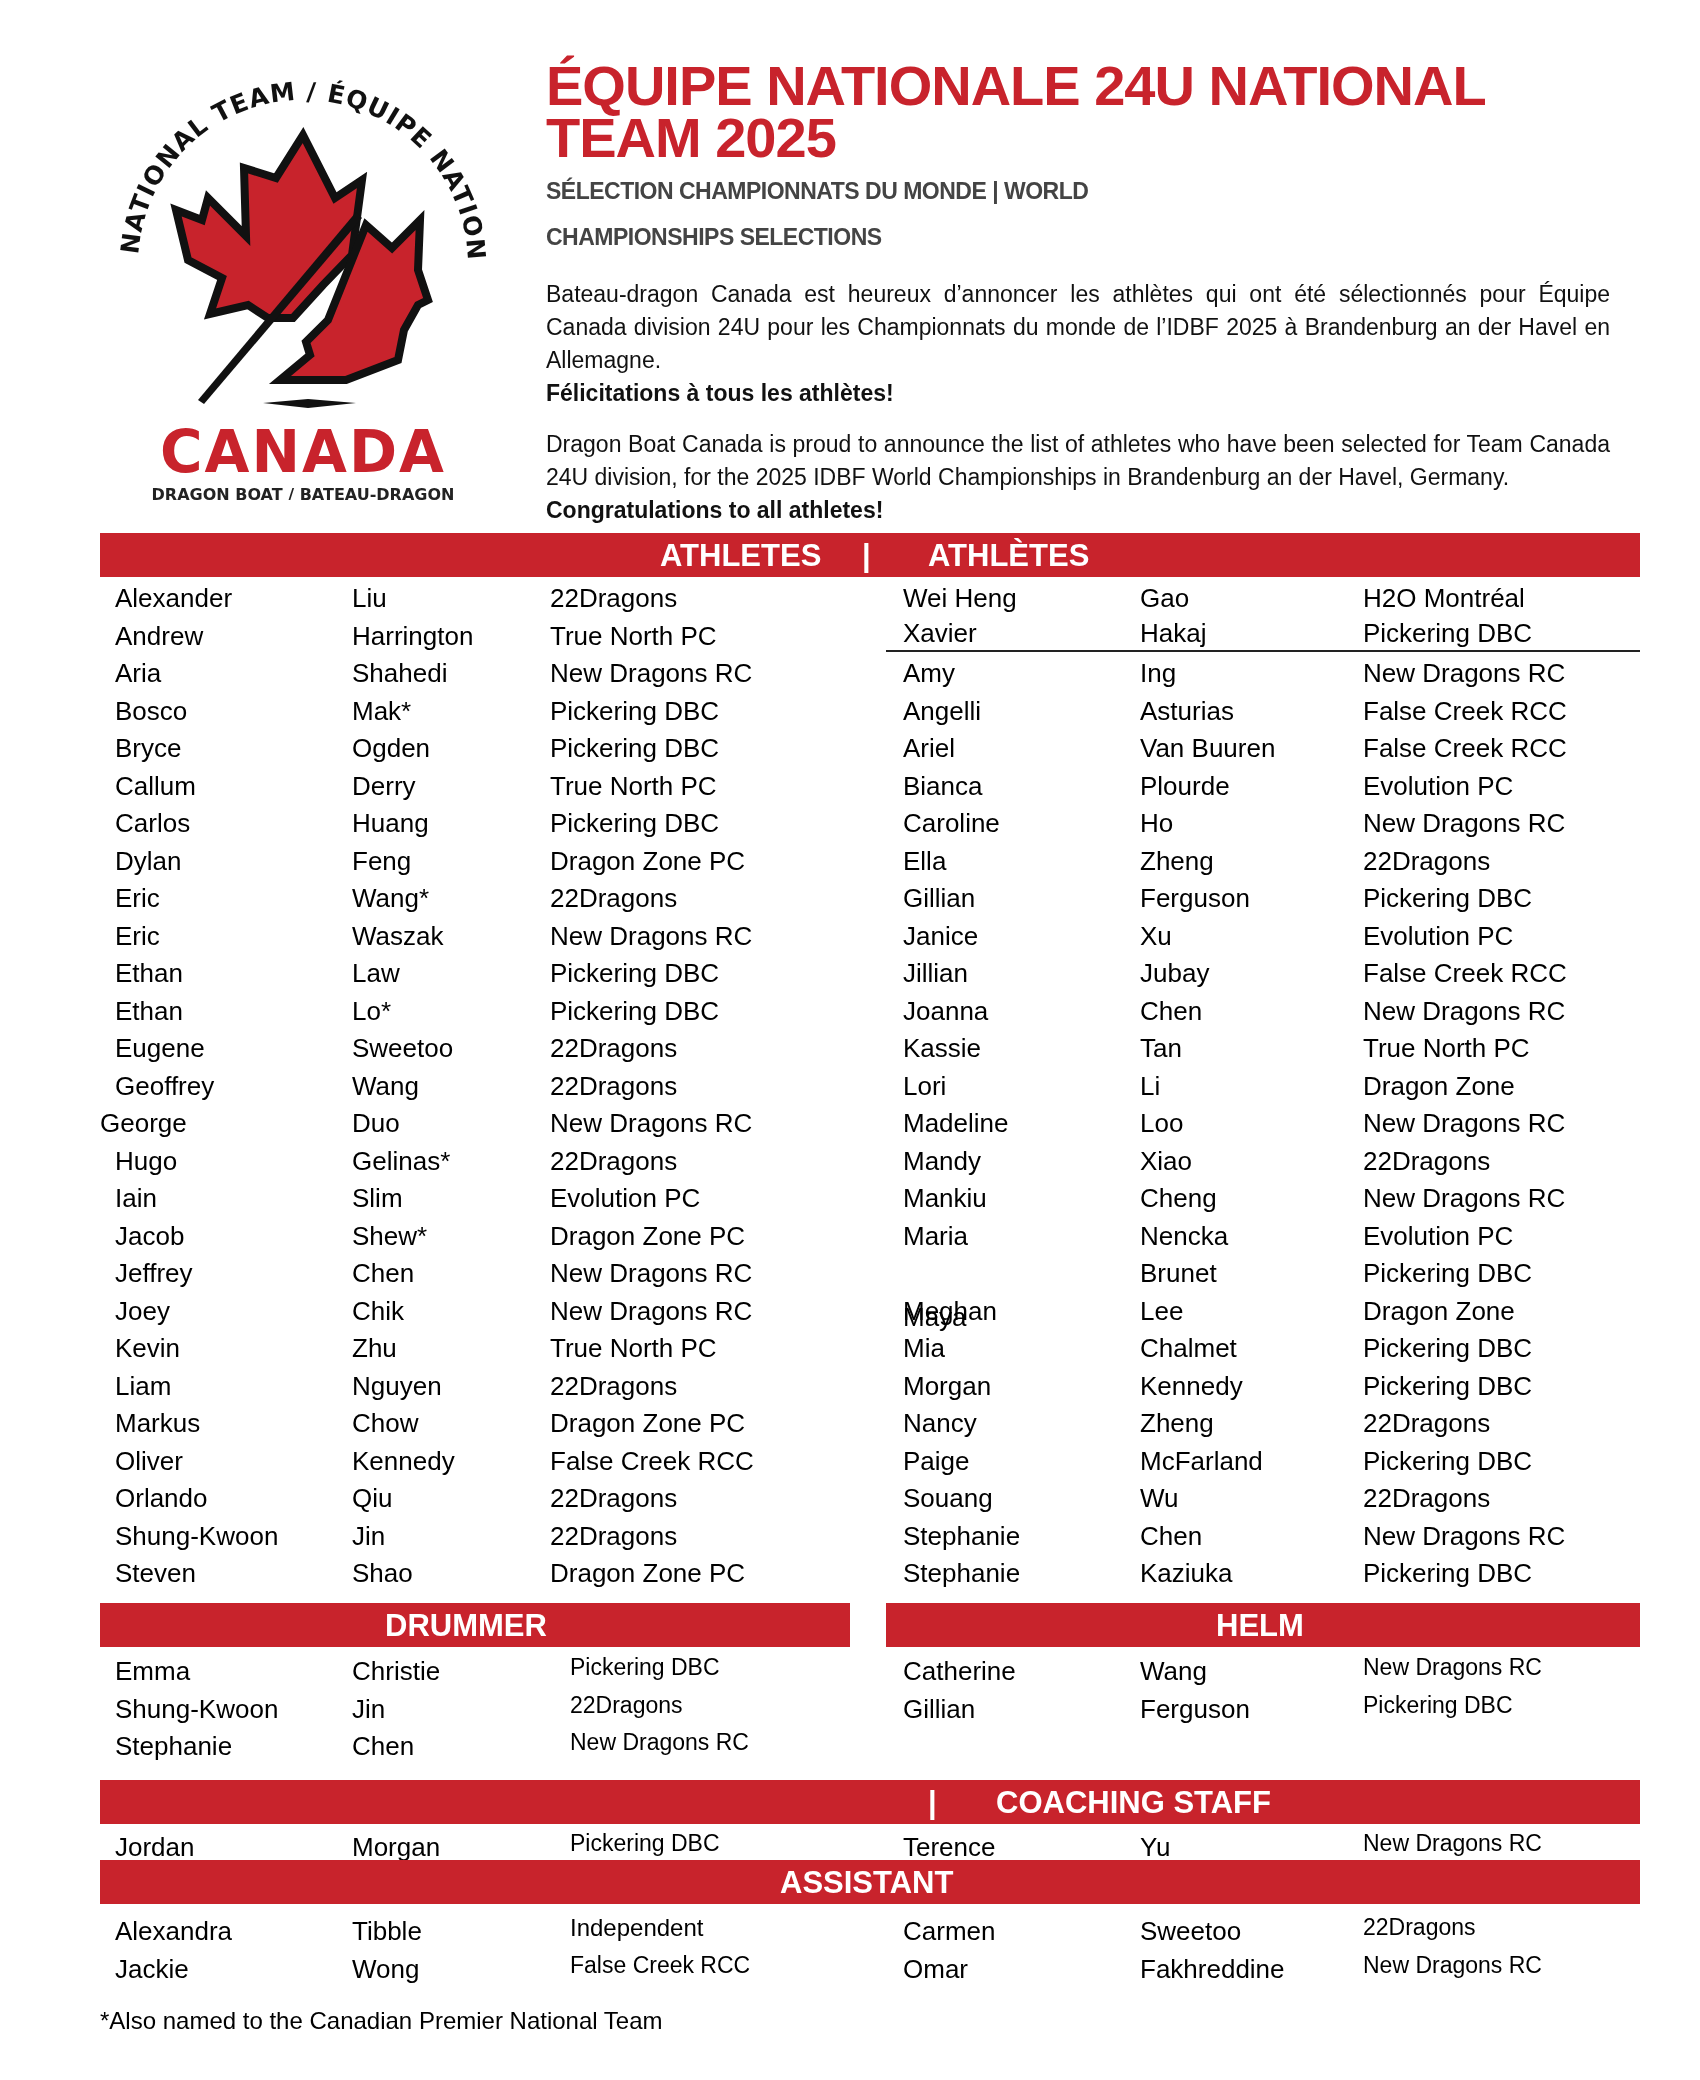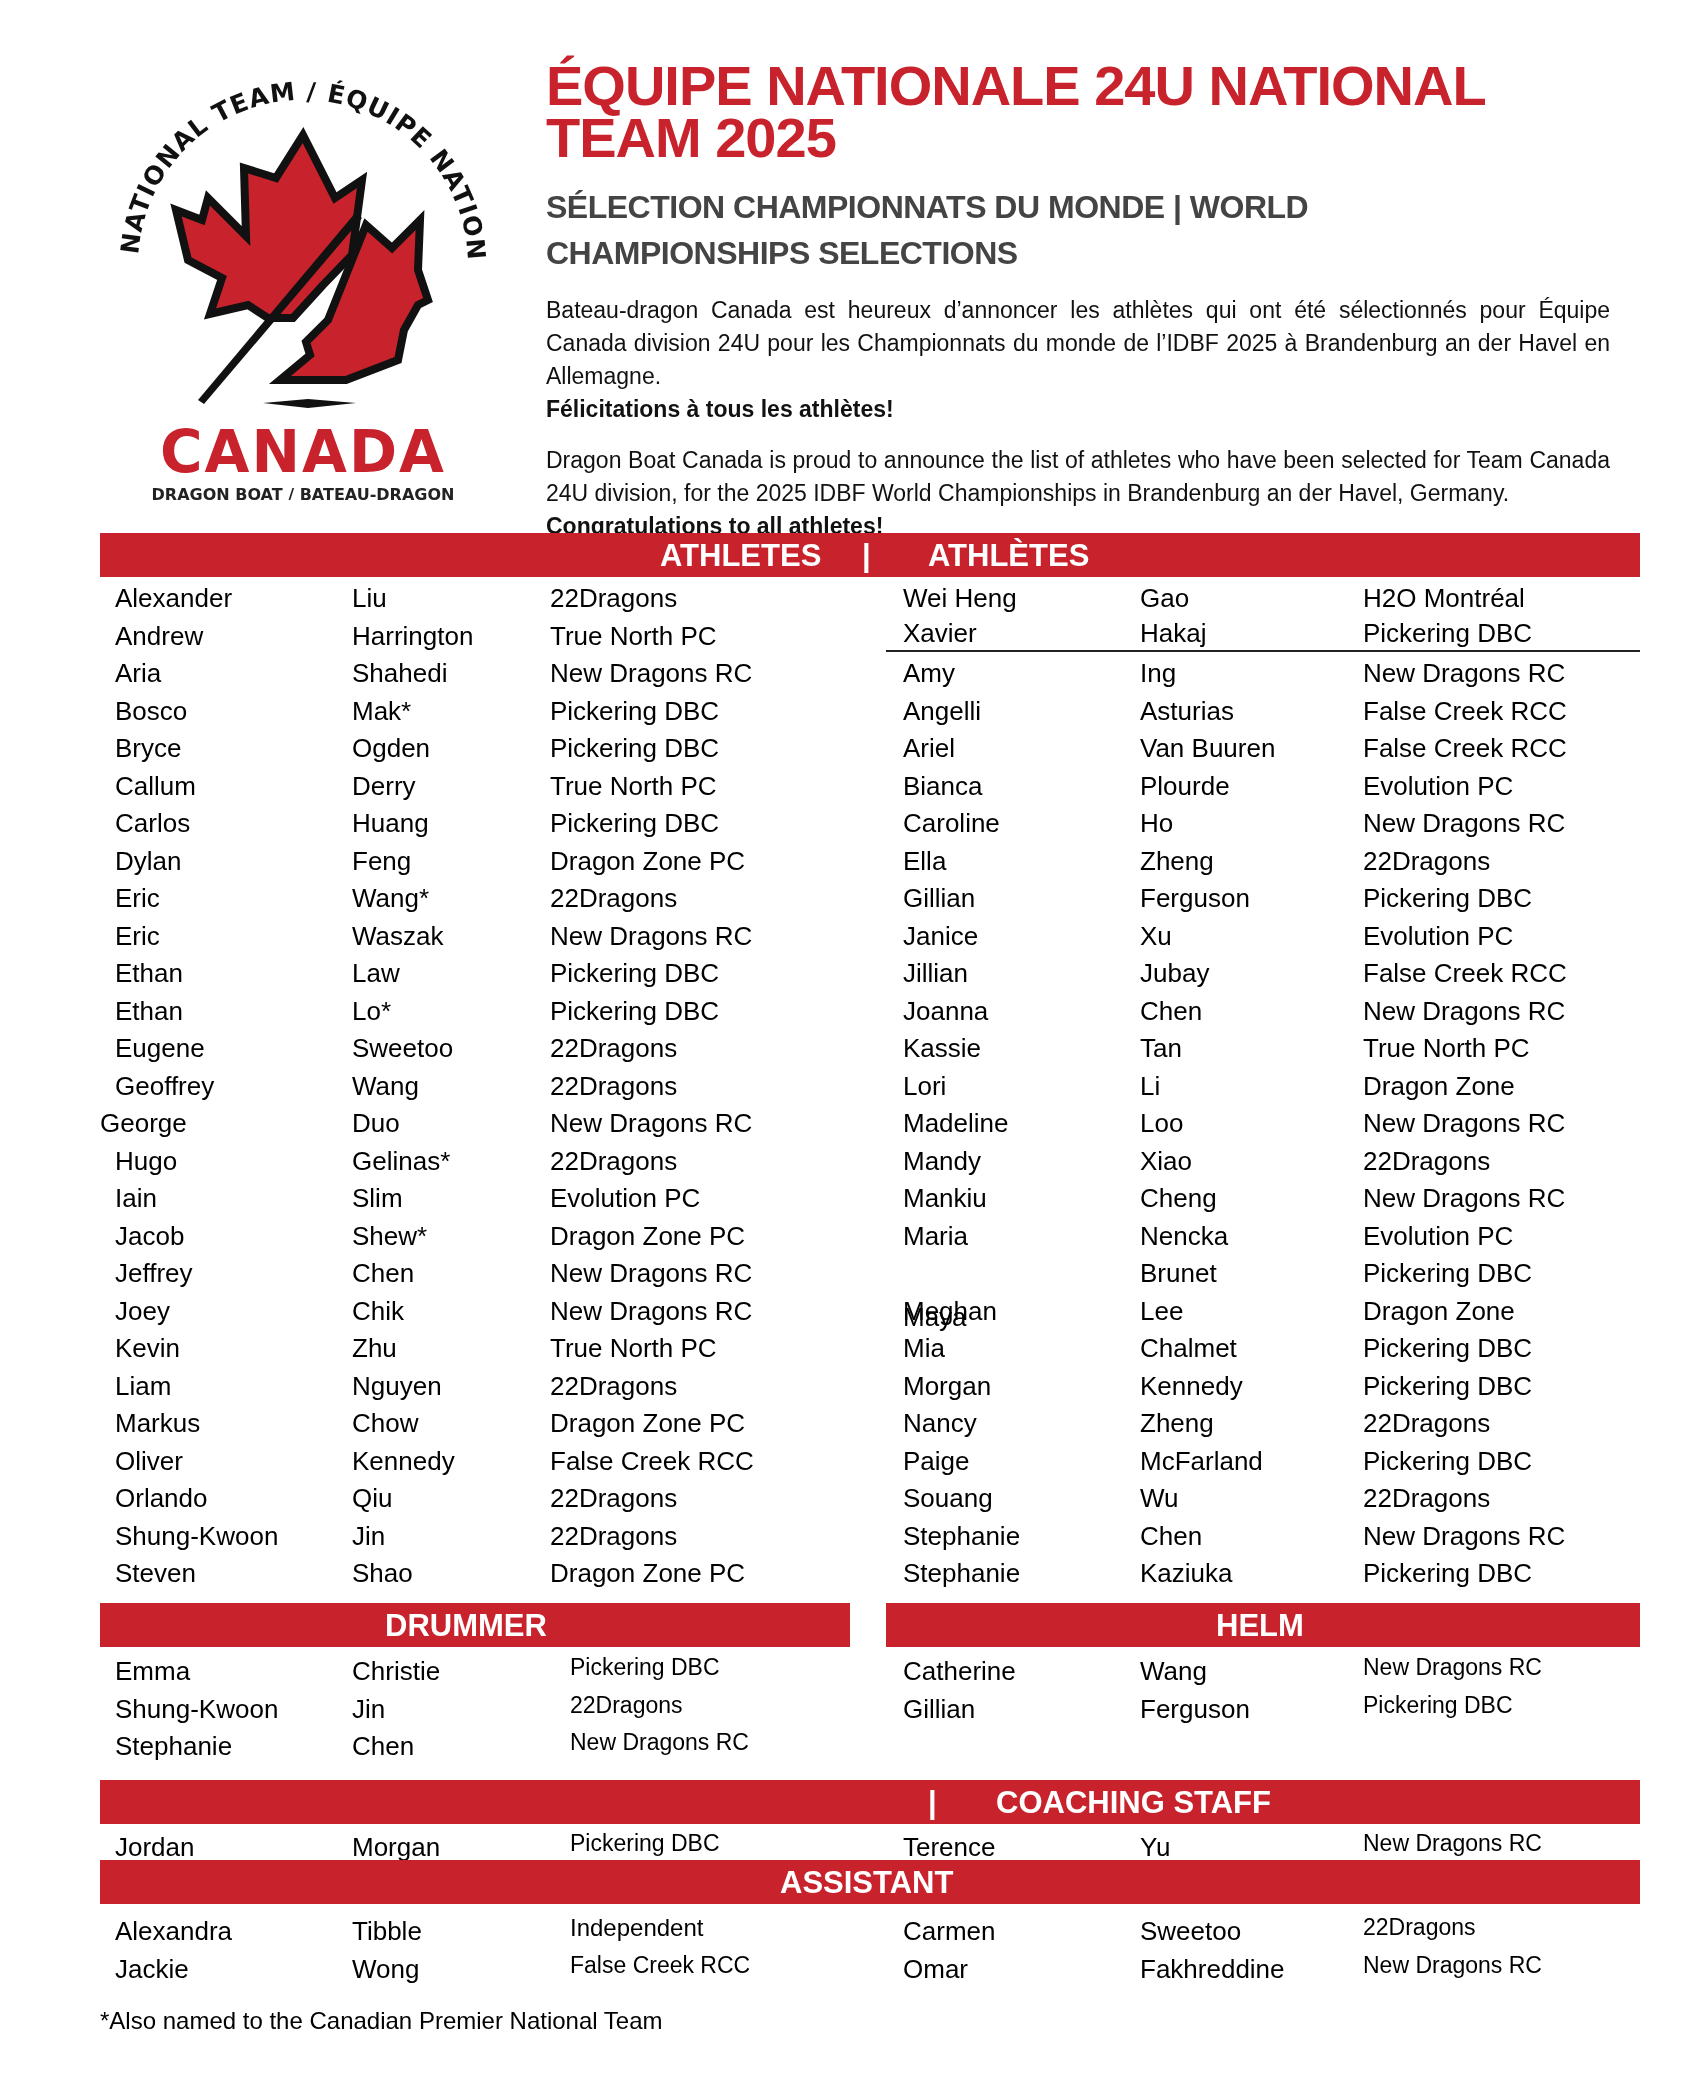--- a/index.html
+++ b/index.html
@@ -1,20 +1,20 @@
 <!DOCTYPE html>
 <html><head>
 <meta charset="utf-8">
 <style>
   html, body { margin: 0; padding: 0; background: #ffffff; }
   body { width: 1700px; height: 2080px; position: relative; font-family: "Liberation Sans", sans-serif; color: #000; overflow: hidden; }
   .logo { position: absolute; left: 98px; top: 50px; width: 410px; height: 450px; background: #fff; }
   .header { position: absolute; left: 546px; top: 60px; width: 1064px; }
   .title { font-family: "Liberation Sans", sans-serif; font-weight: bold; font-size: 56px; color: #c8232c; letter-spacing: -1px; line-height: 52px; }
-  .subtitle { font-weight: bold; font-size: 32px; color: #444; line-height: 46px; letter-spacing: -0.5px; margin-top: 20px; }
+  .subtitle { font-weight: bold; font-size: 23px; color: #444; line-height: 46px; letter-spacing: -0.5px; margin-top: 4px; }
   .para { font-size: 23px; line-height: 33px; text-align: justify; margin-top: 18px; color: #111; }
   .para b { display: block; text-align: left; }
   .bar { position: absolute; left: 100px; width: 1540px; background: #c8232c; color: #fff; font-weight: bold; font-size: 31px; height: 44px; line-height: 46px; }
   .bar span { position: absolute; top: 0; }
   .row { position: absolute; font-size: 26px; height: 37px; line-height: 37px; white-space: nowrap; }
   .c { position: absolute; top: 0; }
   .sep-line { position: absolute; left: 886px; width: 754px; top: 650px; height: 2px; background: #222; }
   .footnote { position: absolute; left: 100px; top: 2007px; font-size: 24px; }
 </style>
 </head>

